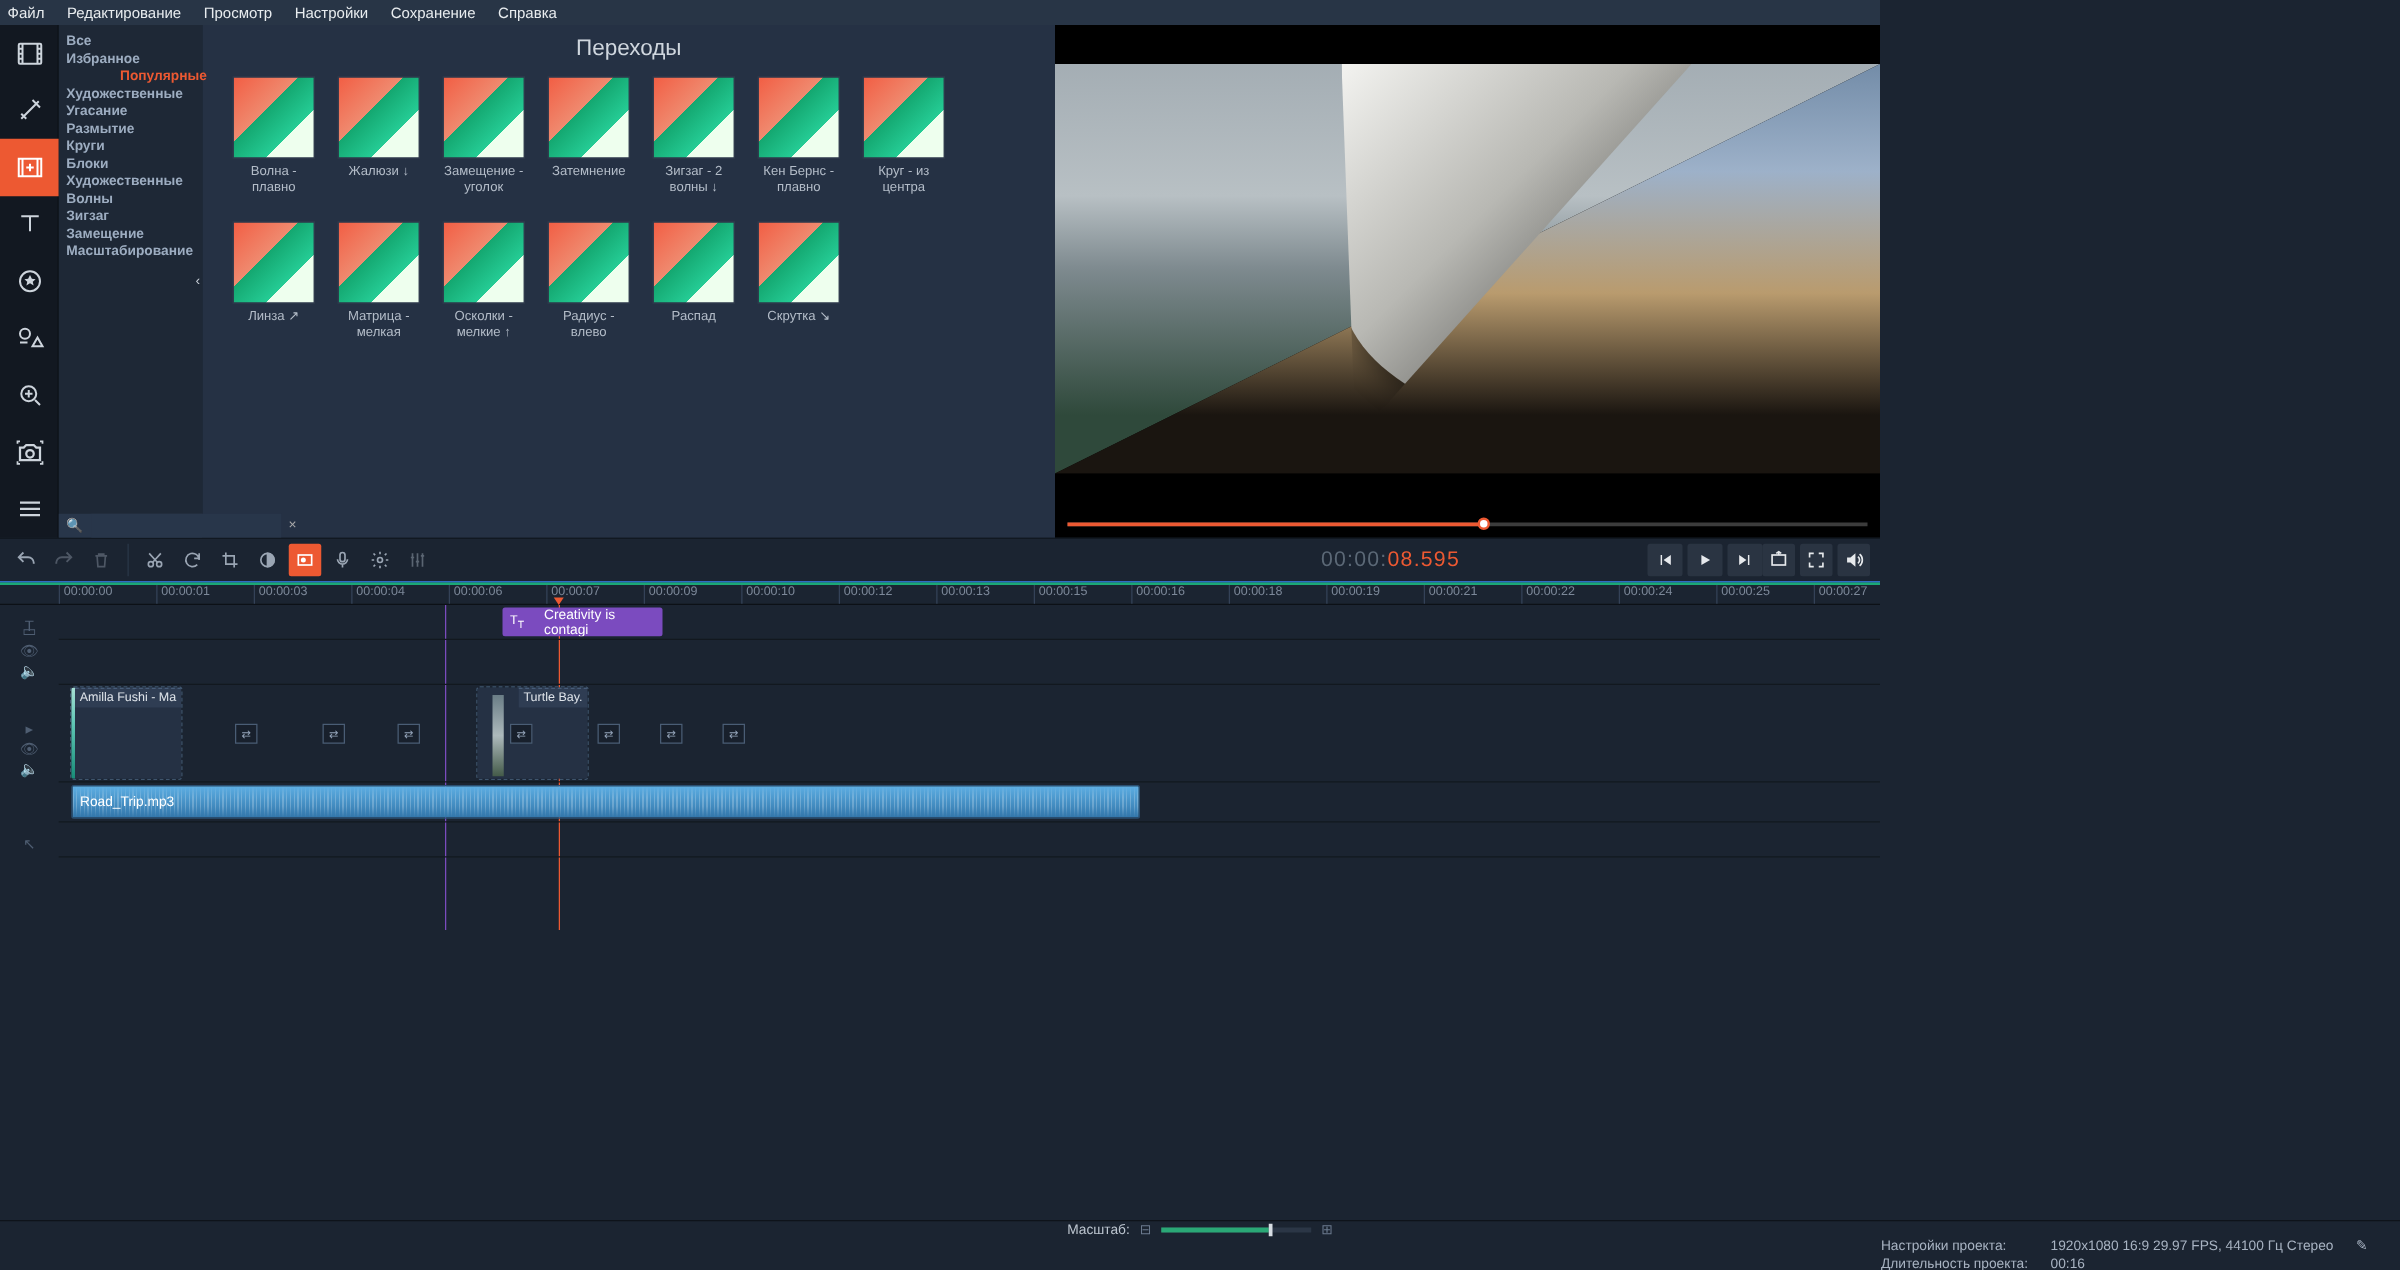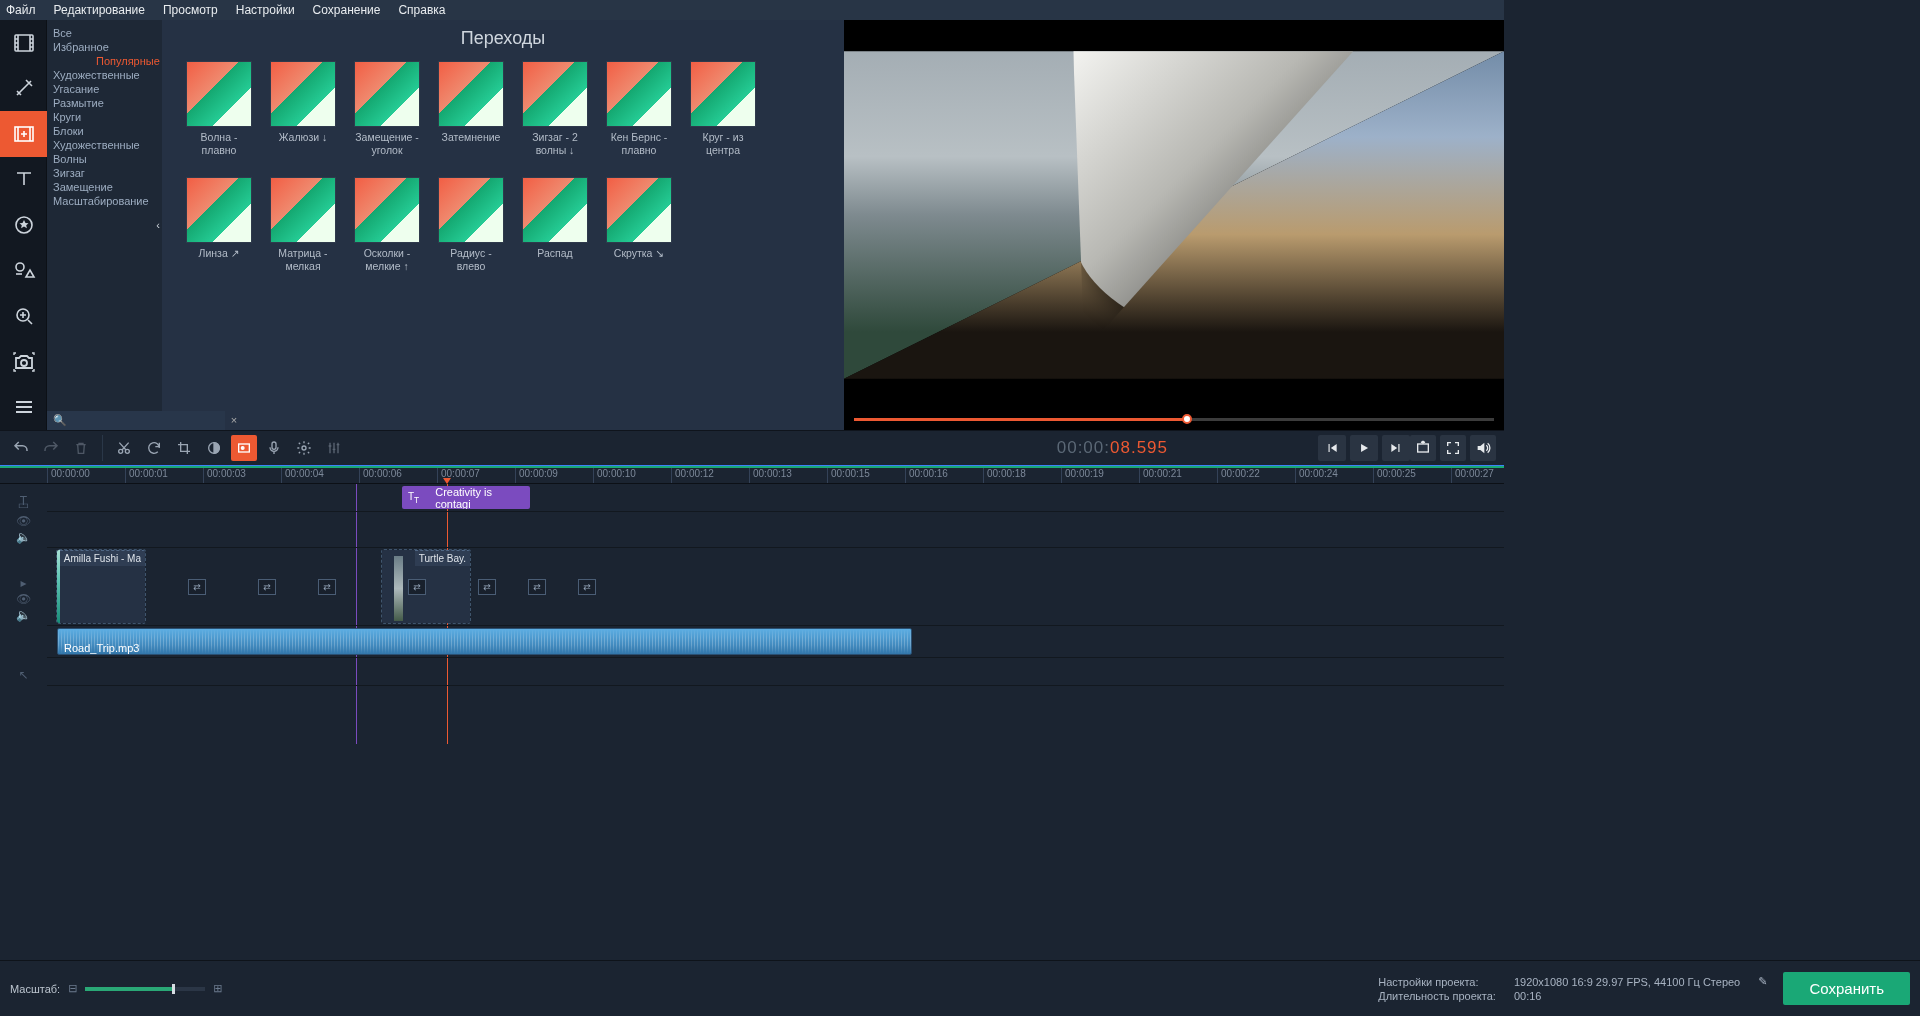--- a/index.html
+++ b/index.html
@@ -5,21 +5,21 @@
 * { margin: 0; padding: 0; box-sizing: border-box; font-family: -apple-system, "Segoe UI", Arial, sans-serif; }
 body { background: #1b2431; color: #bcc5cf; font-size: 12px; overflow: hidden; width: 1504px; height: 800px; }
 .menubar { height: 20px; background: #283546; display: flex; align-items: center; padding: 0 6px; gap: 18px; font-size: 12px; }
 .menubar span { color: #e8ecef; cursor: pointer; }
 .main { display: flex; height: 410px; }
 .left-tools { width: 47px; background: #121821; display: flex; flex-direction: column; border-right: 1px solid #0c1016; }
 .tool-btn { width: 47px; height: 47px; display: flex; align-items: center; justify-content: center; cursor: pointer; color: #cdd4dc; }
 .tool-btn.active { background: #ed5932; color: #fff; }
 .tool-btn svg { width: 24px; height: 24px; }
 .categories { width: 115px; background: #1e2836; font-size: 11px; padding-top: 6px; position: relative; }
-.cat-item { padding: 1px 6px; cursor: pointer; color: #9dadc1; }
+.cat-item { padding: 1px 6px; cursor: pointer; color: #9dadc1; font-weight: bold; }
 .cat-item.selected { color: #ed5932; margin-left: 43px; }
 .cat-collapse { position: absolute; right: 0; top: 50%; transform: translateY(-50%); color: #cdd4dc; cursor: pointer; padding: 8px 2px; }
 .cat-search { position: absolute; bottom: 0; left: 0; right: 0; display: flex; background: #28364a; }
 .cat-search input { flex: 1; background: #28364a; border: none; color: #bcc; padding: 3px 5px; font-size: 11px; outline: none; }
 .cat-search span { padding: 3px 6px; cursor: pointer; color: #aaa; }
 .transitions-panel { flex: 1; background: #253144; display: flex; flex-direction: column; }
 .transitions-title { text-align: center; font-size: 18px; color: #cfd6de; padding: 8px 0; }
 .thumb-grid { display: flex; flex-wrap: wrap; gap: 20px 18px; padding: 4px 24px; align-content: flex-start; }
 .thumb-item { width: 66px; text-align: center; cursor: pointer; }
 .thumb-img { width: 66px; height: 66px; background: linear-gradient(135deg, #f25e44 0%, #ef8a6f 40%, #14a770 40%, #25cc95 70%, #efe 70%); border: 1px solid #2f3a4c; margin-bottom: 4px; position: relative; }
@@ -64,21 +64,21 @@
 .clip.video .vthumb { position: absolute; inset: 0; display: flex; flex-direction: row; }
 .clip.video .vimg { flex: 1; background: linear-gradient(180deg, #a7e0d4 0, #5fc6b5 40%, #188c78 100%); }
 .clip.video .vimg.cloud { background: linear-gradient(180deg, #6a7d86 0, #adb9bc 50%, #445b49 100%); margin: 6px 12px 2px; }
 .clip.video .vname { height: 16px; background: #2f3d53; color: #dfe4ea; padding: 0 4px; display: flex; align-items: center; font-size: 10px; border-top: 1px dashed #506785; }
 .trans-mark { position: absolute; top: 50%; transform: translate(-50%,-50%); width: 18px; height: 16px; background: #18202c; border: 1px solid #4a5d75; color: #93a3b8; font-size: 9px; display: flex; align-items: center; justify-content: center; }
 .clip.audio { background: linear-gradient(180deg, #5daee3 0, #3276aa 100%); color: #fff; padding-left: 6px; border: 1px solid #2a4f71; }
 .clip.audio .wave { position: absolute; inset: 0; opacity: .55; background: repeating-linear-gradient(90deg, rgba(255,255,255,.4) 0 1px, transparent 1px 3px); mask: linear-gradient(180deg, transparent 0, #000 35%, #000 65%, transparent 100%); }
 .playhead { position: absolute; top: 0; bottom: 0; width: 1px; background: #ed5932; }
 .playhead::before { content: ''; position: absolute; top: -6px; left: -4px; border: 4px solid transparent; border-top: 6px solid #ed5932; }
 .handle-blue { position: absolute; top: 0; bottom: 0; width: 1px; background: #7b4bbf; }
-.statusbar { position: absolute; bottom: 0; left: 0; right: 0; height: 56px; background: #1b2431; border-top: 1px solid #0e131a; display: flex; align-items: center; padding: 0 10px; font-size: 11px; }
+.statusbar { position: absolute; bottom: 0; left: 0; right: 0; height: 40px; background: #1b2431; border-top: 1px solid #0e131a; display: flex; align-items: center; padding: 0 10px; font-size: 11px; flex-direction: column; }
 .zoom { display: flex; align-items: center; gap: 8px; }
 .zoom-track { width: 120px; height: 4px; background: #2b3646; position: relative; }
 .zoom-fill { height: 100%; background: #2aa876; }
 .zoom-knob { position: absolute; top: -3px; width: 3px; height: 10px; background: #d7dde3; }
 .proj-info { margin-left: auto; display: grid; grid-template-columns: auto auto auto; column-gap: 18px; row-gap: 2px; align-items: center; margin-right: 16px; color: #a8b3c2; }
 .save-btn { background: #1aa876; color: #fff; border: none; padding: 8px 26px; font-size: 15px; cursor: pointer; border-radius: 2px; }
 </style>
 </head>
 <body>
 
@@ -425,21 +425,21 @@
         <div class="trans-mark" style="left: 150px;">⇄</div>
         <div class="trans-mark" style="left: 220px;">⇄</div>
         <div class="trans-mark" style="left: 280px;">⇄</div>
         <div class="trans-mark" style="left: 370px;">⇄</div>
         <div class="trans-mark" style="left: 440px;">⇄</div>
         <div class="trans-mark" style="left: 490px;">⇄</div>
         <div class="trans-mark" style="left: 540px;">⇄</div>
       </div>
 
     <div class="track-row h32">
-      <div class="clip audio" id="audioclip" style="left: 10px; width: 855px; align-items: flex-end;">
+      <div class="clip audio" id="audioclip" style="left: 10px; width: 855px;">
         <div class="wave"></div>
         <span style="position:relative">Road_Trip.mp3</span>
       </div>
     </div>
 
     <div class="track-row h28">
       <div class="track-icons">
           <div class="ti">↖</div>
         </div>
     </div>

